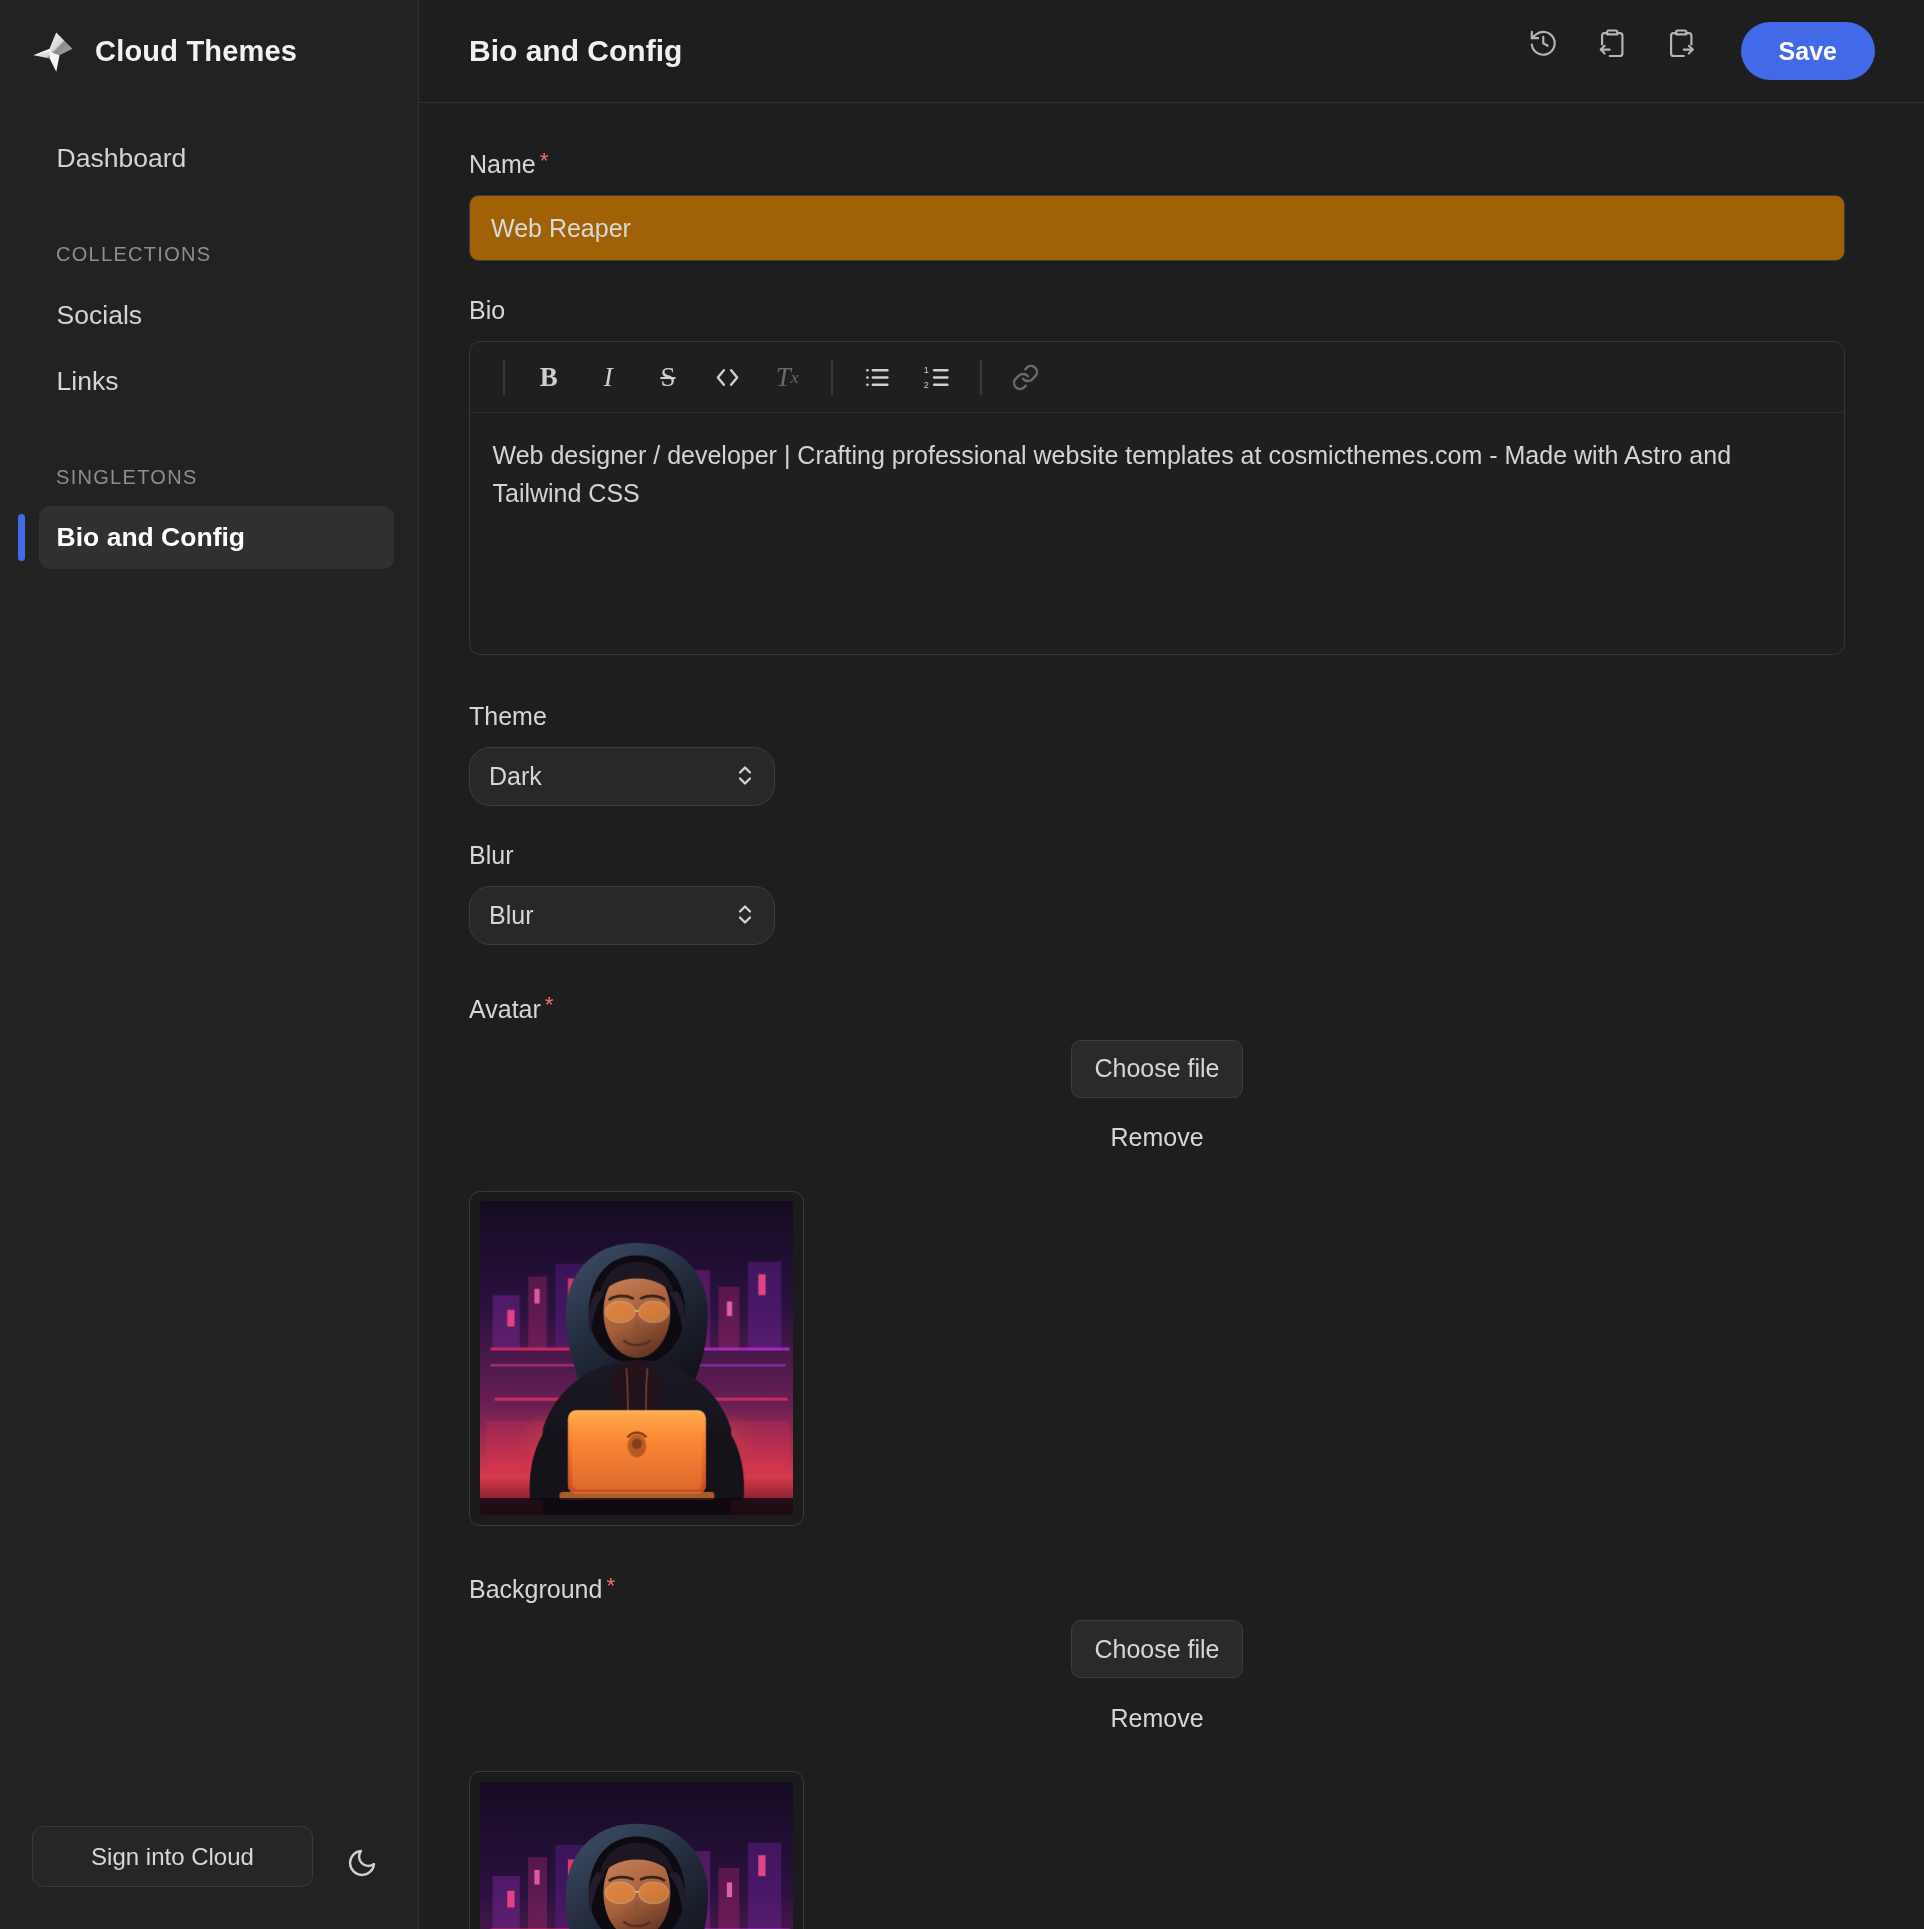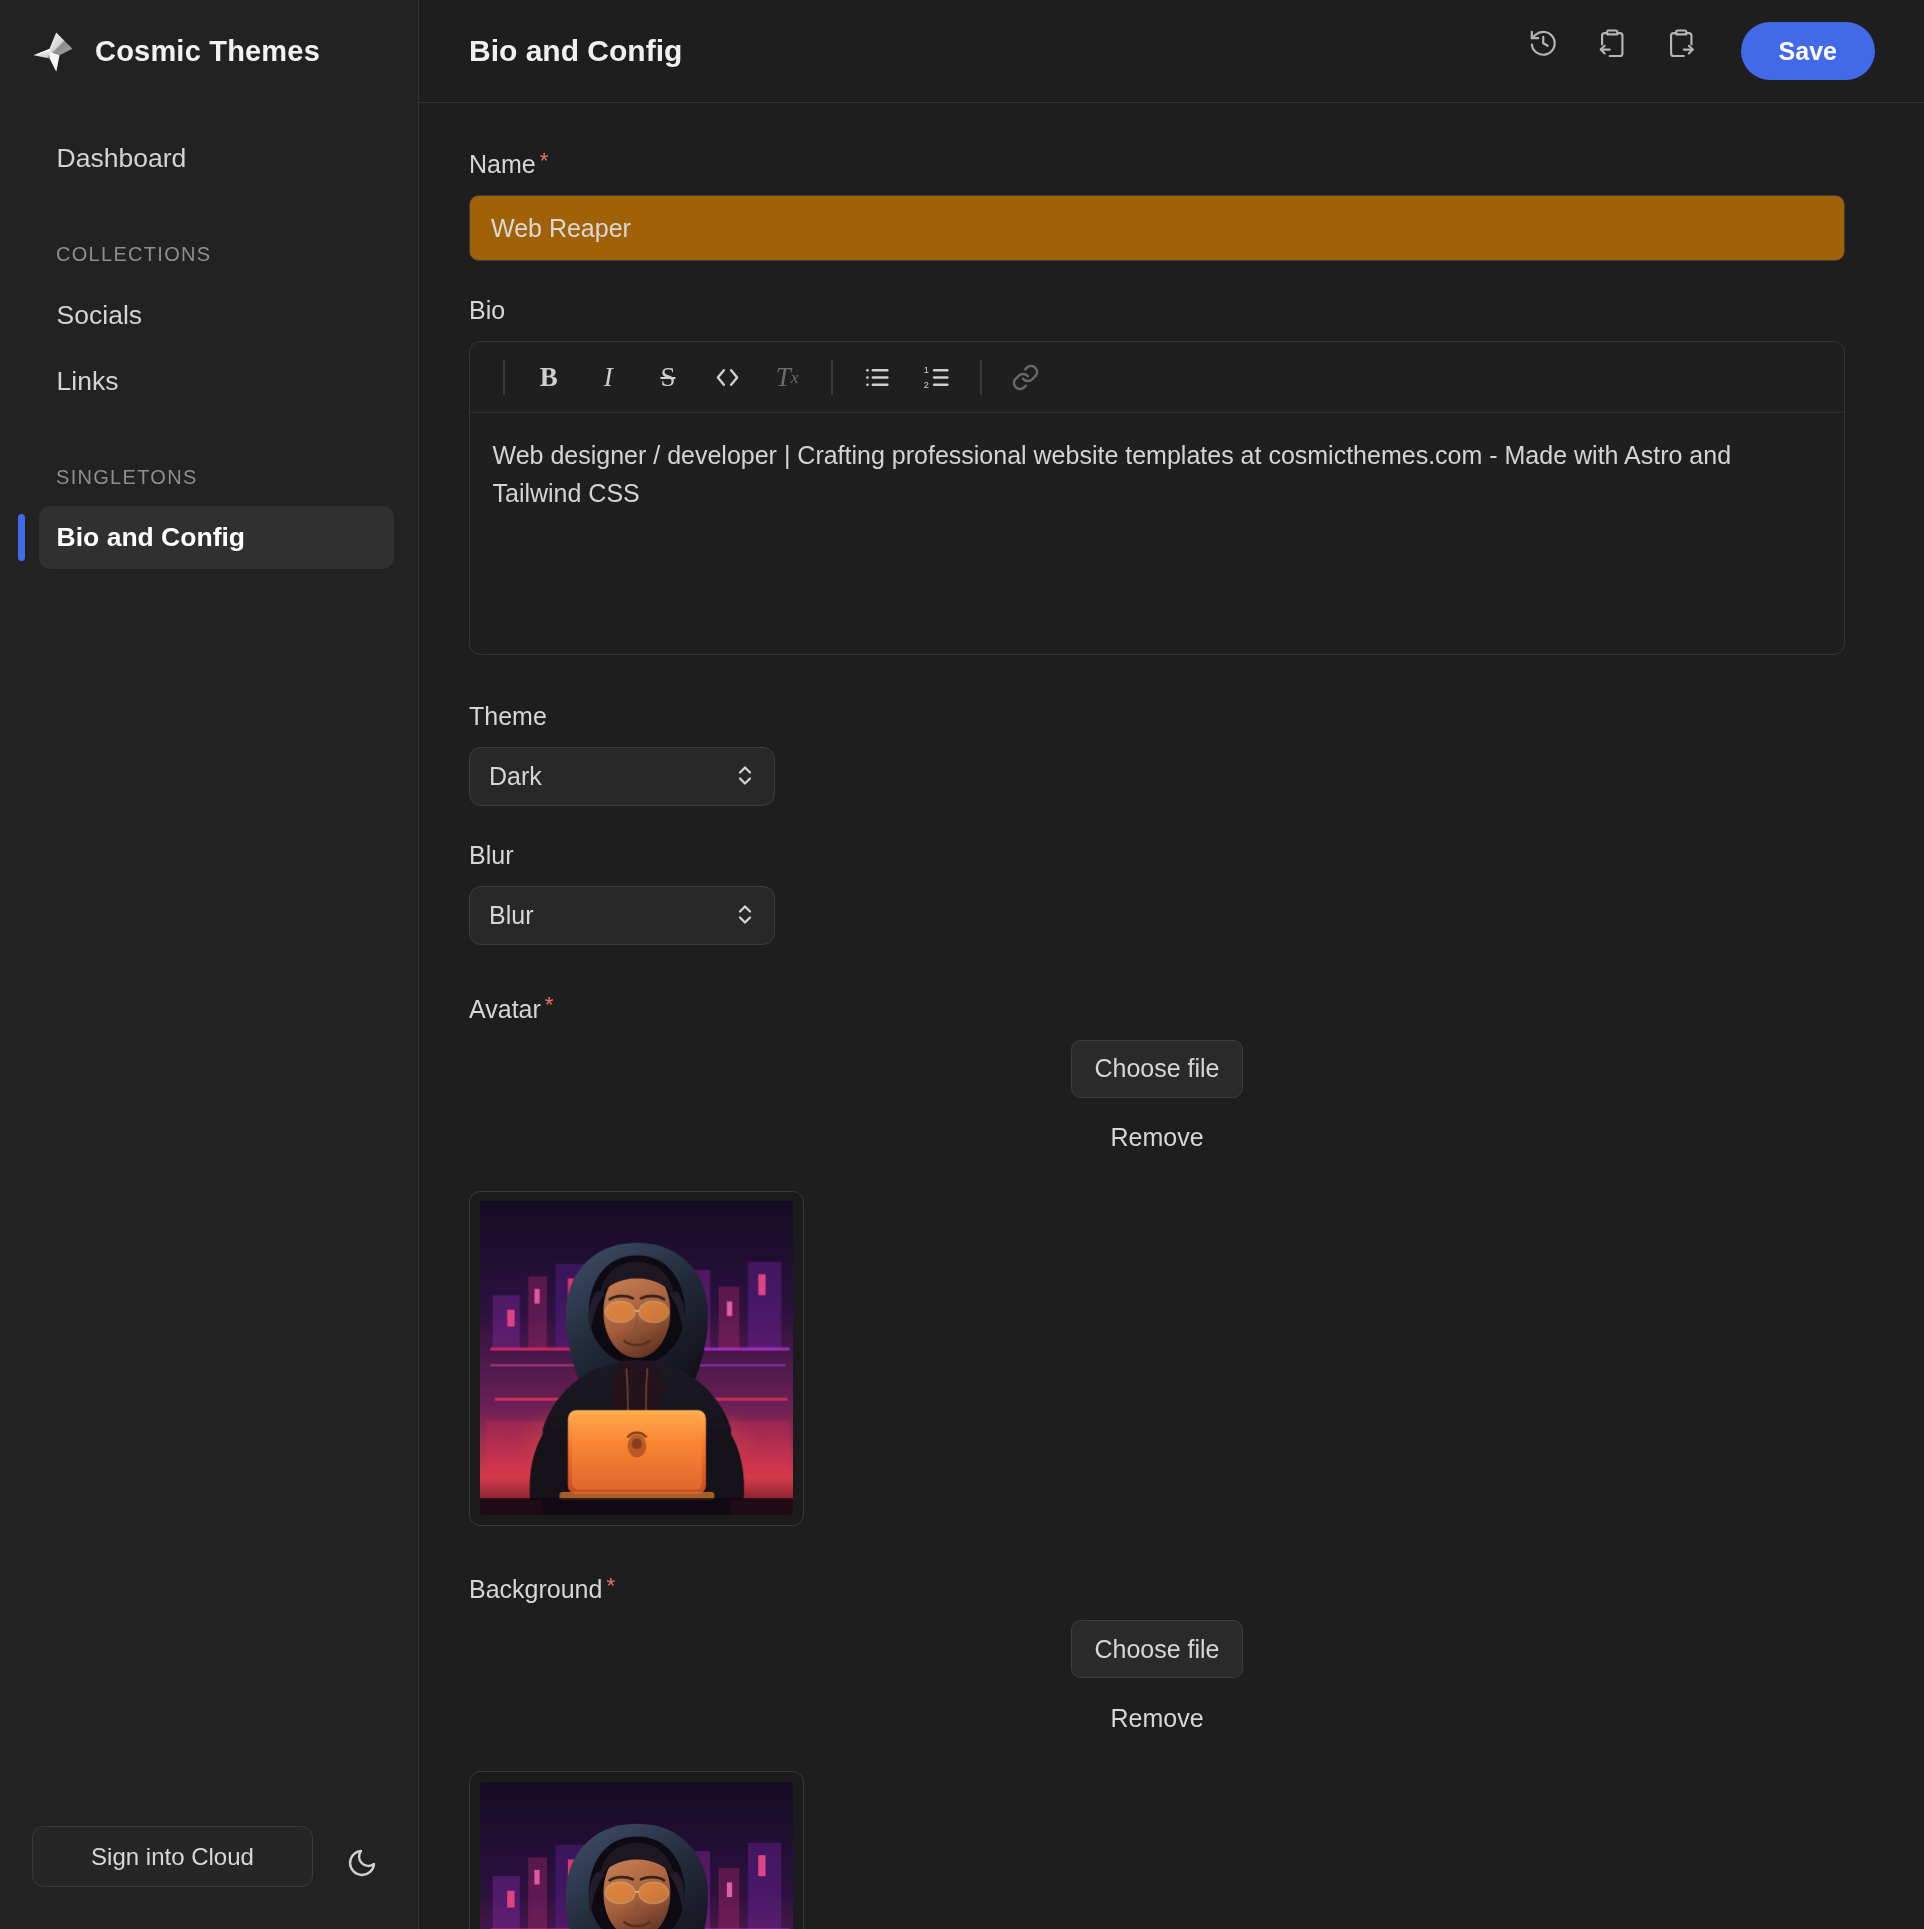--- a/index.html
+++ b/index.html
@@ -229,21 +229,21 @@
     line-height: 1.5;
   }
 
   
   .select-wrap { position: relative; width: 306px; }
   .select-box {
     width: 306px;
     height: 59px;
     background: #282828;
     border: 1.2px solid #3d3d3d;
-    border-radius: 12px;
+    border-radius: 21px;
     color: #d6d6d6;
     font-size: 25px;
     display: flex;
     align-items: center;
     padding: 1px 19px;
     cursor: pointer;
   }
   .select-chev {
     position: absolute;
     right: 17.6px;
@@ -344,21 +344,21 @@
   <aside class="sidebar">
 
     <div class="brand">
       <span class="brand-logo">
         <svg viewBox="0 0 52 52" width="42" height="42">
           <path d="M30 2 L22 22 L2 30 L22 34 L30 50 L34 30 L50 22 Z" fill="url(#logoGrad)"></path>
           <path d="M30 2 L22 22 L2 30 L22 26 Z" fill="#f2f2f2" opacity="0.95"></path>
           <path d="M22 34 L30 50 L34 30 L22 26 Z" fill="#ffffff" opacity="0.9"></path>
         </svg>
       </span>
-      <span class="brand-name">Cosmic Themes</span>
+      <span class="brand-name">Cloud Themes</span>
     </div>
 
     <nav class="nav">
 
       <div class="nav-item-wrap">
         <div class="nav-item">
           <span>Dashboard</span>
         </div>
       </div>
 

